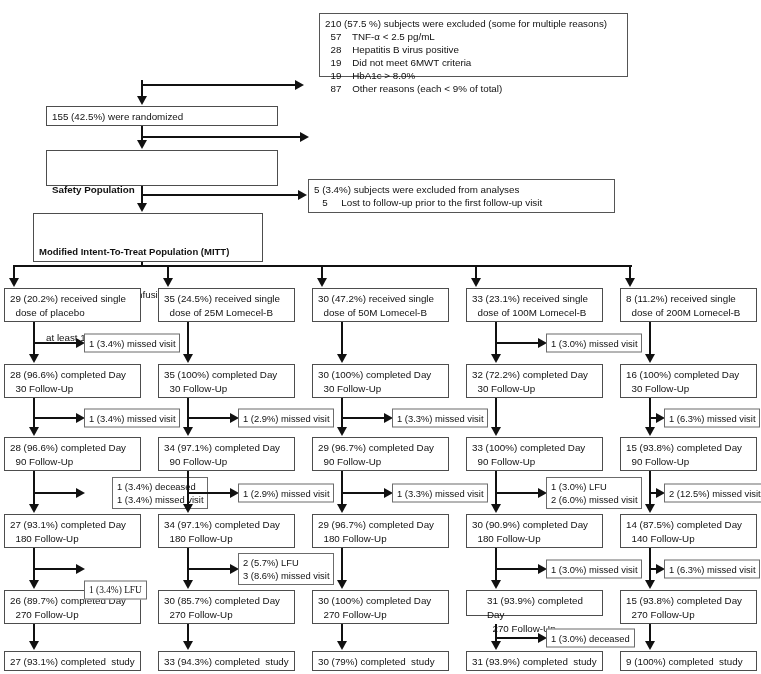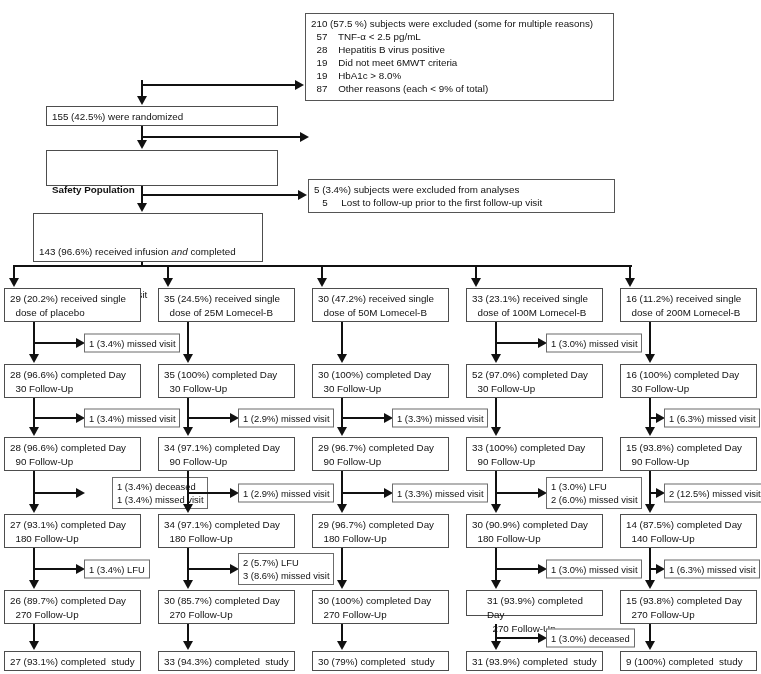--- a/index.html
+++ b/index.html
@@ -33,39 +33,40 @@
   .arrow-right{position:absolute;width:0;height:0;
     border-top:5px solid transparent;border-bottom:5px solid transparent;
     border-left:9px solid #111;}
 </style>
 </head>
 <body>
 
 <div id="stage">
 
 
-  <div class="box xbox" style="left:305px;top:13px;width:309px;height:88px;">210 (57.5 %) subjects were excluded (some for multiple reasons)
+  <div class="box xbox" style="left:319px;top:13px;width:309px;height:64px;">210 (57.5 %) subjects were excluded (some for multiple reasons)
   57    TNF-α &lt; 2.5 pg/mL
   28    Hepatitis B virus positive
   19    Did not meet 6MWT criteria
   19    HbA1c &gt; 8.0%
   87    Other reasons (each &lt; 9% of total)</div>
 
   <div class="box fbox" style="left:46px;top:106px;width:232px;height:20px;padding-top:3px;">155 (42.5%) were randomized</div>
 
 
   <div class="box fbox" style="left:46px;top:150px;width:232px;height:36px;line-height:14.5px;">
     <div class="bold">Safety Population</div>
     <div class="nw">148 (96.1%) received infusion</div>
   </div>
 
   <div class="box xbox" style="left:308px;top:179px;width:307px;height:34px;">5 (3.4%) subjects were excluded from analyses
    5     Lost to follow-up prior to the first follow-up visit</div>
 
   <div class="box fbox" style="left:33px;top:213px;width:230px;height:49px;line-height:14.2px;">
+    <div class="mitt-title">Modified Intent-To-Treat Population (MITT)</div>
     <div class="nw"><span>143 (96.6%) received infusion </span><span class="ital">and</span><span> completed</span></div>
     <div class="nw" style="padding-left:7px;">at least 1 follow-up visit</div>
   </div>
 
   <div class="line" style="left:141px;top:80px;width:2px;height:17px;"></div>
   <div class="arrow-down" style="left:137px;top:96px;"></div>
   <div class="line" style="left:141px;top:84px;width:155px;height:2px;"></div>
   <div class="arrow-right" style="left:295px;top:80px;"></div>
 
   <div class="line" style="left:141px;top:126px;width:2px;height:16px;"></div>
@@ -108,21 +109,21 @@
       <div class="line" style="left: 33px; top: 471px; width: 2px; height: 36px;"></div>
       <div class="arrow-down" style="left: 29px; top: 504px;"></div>
       <div class="line" style="left: 34px; top: 492px; width: 42px; height: 2px;"></div>
       <div class="arrow-right" style="left: 76px; top: 488px;"></div>
       <div class="sbox" style="left: 84px; top: 493px; margin-left: 28px;">1 (3.4%) deceased
 1 (3.4%) missed visit</div>
       <div class="line" style="left: 33px; top: 548px; width: 2px; height: 35px;"></div>
       <div class="arrow-down" style="left: 29px; top: 580px;"></div>
       <div class="line" style="left: 34px; top: 568px; width: 42px; height: 2px;"></div>
       <div class="arrow-right" style="left: 76px; top: 564px;"></div>
-      <div class="sbox" style="left: 84px; top: 569px;">1 (3.4%) LFU</div>
+      <div class="sbox" style="left: 84px; top: 590px; font-family: Liberation Serif, serif;">1 (3.4%) LFU</div>
       <div class="line" style="left: 33px; top: 624px; width: 2px; height: 20px;"></div>
       <div class="arrow-down" style="left: 29px; top: 641px;"></div>
       <div class="line" style="left: 167px; top: 266px; width: 2px; height: 14px;"></div>
       <div class="arrow-down" style="left: 163px; top: 278px;"></div>
       <div class="box fbox" style="left: 158px; top: 288px; width: 137px; height: 34px;">35 (24.5%) received single
   dose of 25M Lomecel-B</div>
       <div class="box fbox" style="left: 158px; top: 364px; width: 137px; height: 34px;">35 (100%) completed Day
   30 Follow-Up</div>
       <div class="box fbox" style="left: 158px; top: 437px; width: 137px; height: 34px;">34 (97.1%) completed Day
   90 Follow-Up</div>
@@ -177,21 +178,21 @@
       <div class="arrow-right" style="left: 384px; top: 488px;"></div>
       <div class="sbox" style="left: 392px; top: 493px;">1 (3.3%) missed visit</div>
       <div class="line" style="left: 341px; top: 548px; width: 2px; height: 35px;"></div>
       <div class="arrow-down" style="left: 337px; top: 580px;"></div>
       <div class="line" style="left: 341px; top: 624px; width: 2px; height: 20px;"></div>
       <div class="arrow-down" style="left: 337px; top: 641px;"></div>
       <div class="line" style="left: 475px; top: 266px; width: 2px; height: 14px;"></div>
       <div class="arrow-down" style="left: 471px; top: 278px;"></div>
       <div class="box fbox" style="left: 466px; top: 288px; width: 137px; height: 34px;">33 (23.1%) received single
   dose of 100M Lomecel-B</div>
-      <div class="box fbox" style="left: 466px; top: 364px; width: 137px; height: 34px;">52 (97.0%) completed Day
+      <div class="box fbox" style="left: 466px; top: 364px; width: 137px; height: 34px;">32 (72.2%) completed Day
   30 Follow-Up</div>
       <div class="box fbox" style="left: 466px; top: 437px; width: 137px; height: 34px;">33 (100%) completed Day
   90 Follow-Up</div>
       <div class="box fbox" style="left: 466px; top: 514px; width: 137px; height: 34px;">30 (90.9%) completed Day
   180 Follow-Up</div>
       <div class="box fbox" style="left: 466px; top: 590px; width: 137px; height: 26px; padding-left: 20px;">31 (93.9%) completed Day
   270 Follow-Up</div>
       <div class="box fbox" style="left: 466px; top: 651px; width: 137px; height: 20px;">31 (93.9%) completed  study</div>
       <div class="line" style="left: 495px; top: 322px; width: 2px; height: 35px;"></div>
       <div class="arrow-down" style="left: 491px; top: 354px;"></div>
@@ -211,21 +212,21 @@
       <div class="line" style="left: 496px; top: 568px; width: 42px; height: 2px;"></div>
       <div class="arrow-right" style="left: 538px; top: 564px;"></div>
       <div class="sbox" style="left: 546px; top: 569px;">1 (3.0%) missed visit</div>
       <div class="line" style="left: 495px; top: 624px; width: 2px; height: 20px;"></div>
       <div class="arrow-down" style="left: 491px; top: 641px;"></div>
       <div class="line" style="left: 496px; top: 637px; width: 42px; height: 2px;"></div>
       <div class="arrow-right" style="left: 538px; top: 633px;"></div>
       <div class="sbox" style="left: 546px; top: 638px;">1 (3.0%) deceased</div>
       <div class="line" style="left: 629px; top: 266px; width: 2px; height: 14px;"></div>
       <div class="arrow-down" style="left: 625px; top: 278px;"></div>
-      <div class="box fbox" style="left: 620px; top: 288px; width: 137px; height: 34px;">16 (11.2%) received single
+      <div class="box fbox" style="left: 620px; top: 288px; width: 137px; height: 34px;">8 (11.2%) received single
   dose of 200M Lomecel-B</div>
       <div class="box fbox" style="left: 620px; top: 364px; width: 137px; height: 34px;">16 (100%) completed Day
   30 Follow-Up</div>
       <div class="box fbox" style="left: 620px; top: 437px; width: 137px; height: 34px;">15 (93.8%) completed Day
   90 Follow-Up</div>
       <div class="box fbox" style="left: 620px; top: 514px; width: 137px; height: 34px;">14 (87.5%) completed Day
   140 Follow-Up</div>
       <div class="box fbox" style="left: 620px; top: 590px; width: 137px; height: 34px;">15 (93.8%) completed Day
   270 Follow-Up</div>
       <div class="box fbox" style="left: 620px; top: 651px; width: 137px; height: 20px;">9 (100%) completed  study</div>

